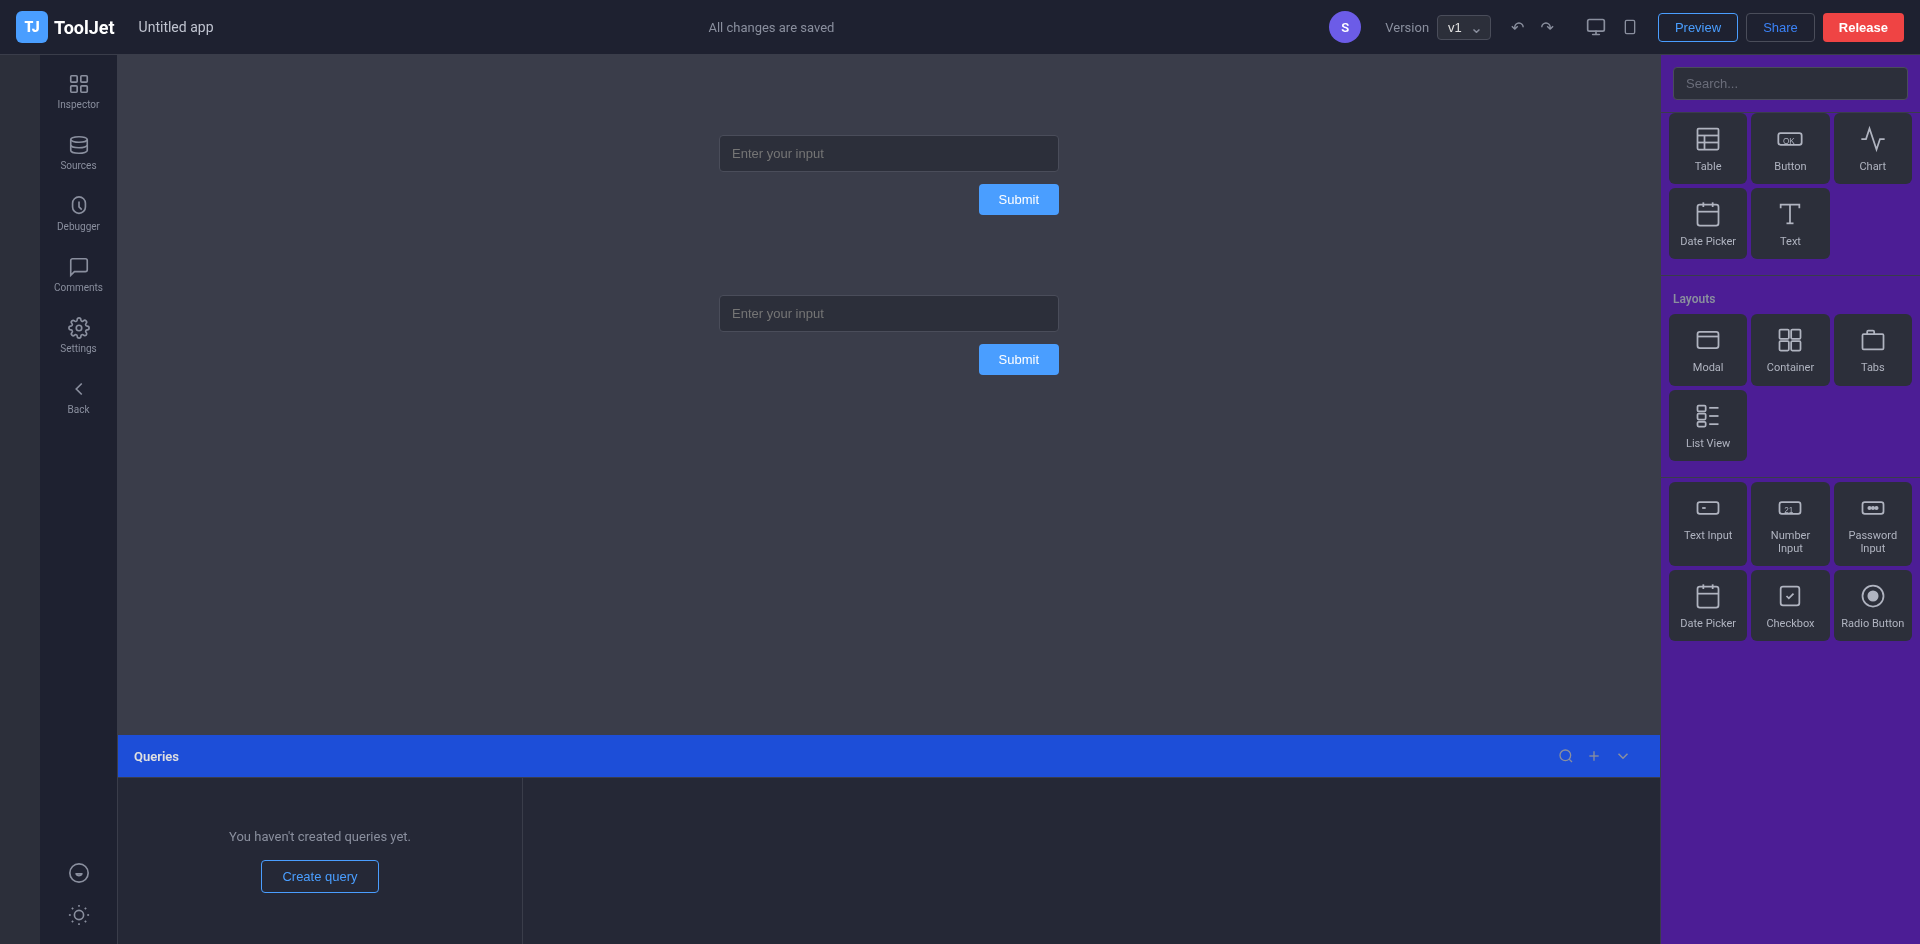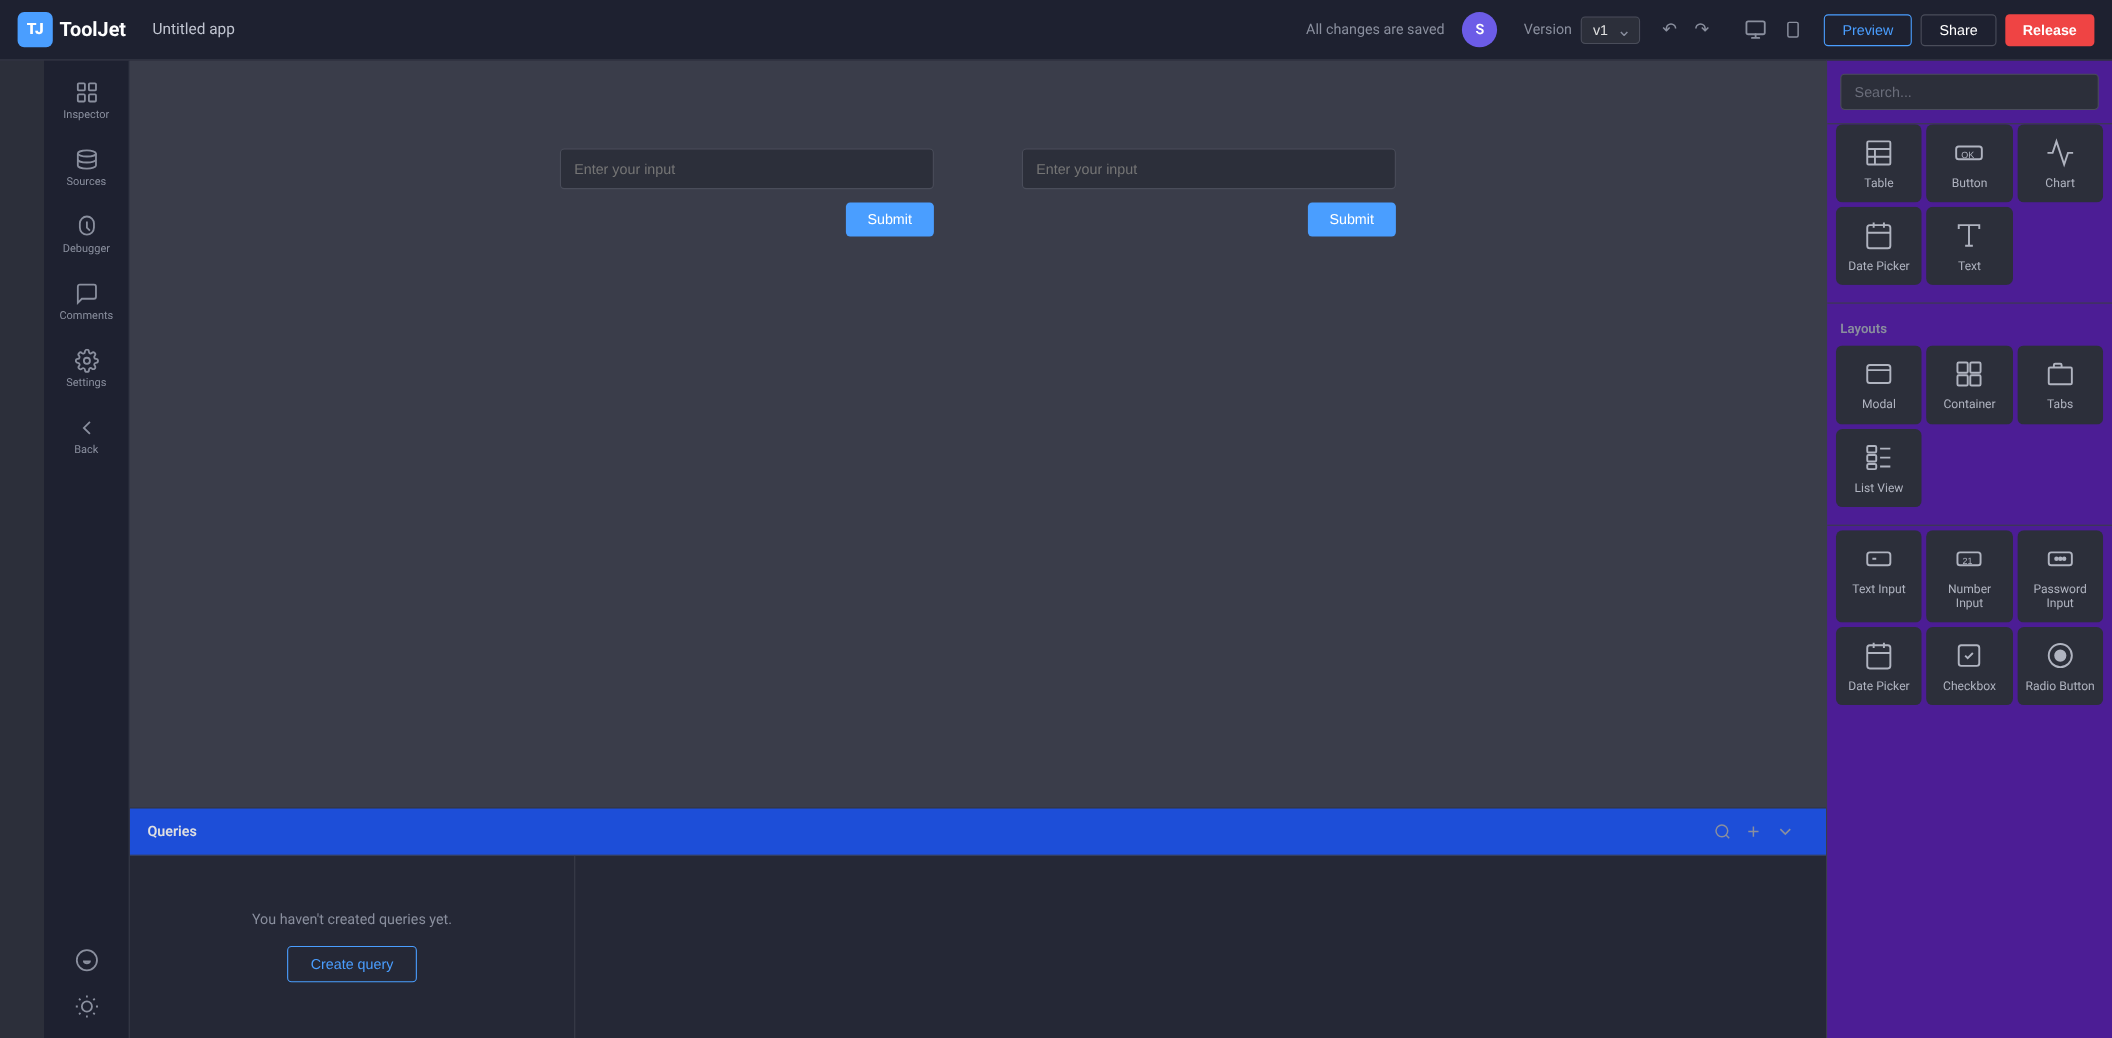--- a/index.html
+++ b/index.html
@@ -3,50 +3,50 @@
   <meta charset="utf-8">
   <style>
     * { box-sizing: border-box; margin: 0; padding: 0; }
     body { font-family: -apple-system, BlinkMacSystemFont, 'Segoe UI', Roboto, sans-serif; background: #2c2f3a; color: #e0e0e0; height: 944px; width: 1920px; overflow: hidden; display: flex; flex-direction: column; }
 
     
     .topbar { height: 55px; background: #1e2130; display: flex; align-items: center; padding: 0 16px; gap: 16px; border-bottom: 1px solid #3a3d4a; flex-shrink: 0; }
     .logo { display: flex; align-items: center; gap: 6px; font-weight: 700; font-size: 18px; color: #fff; margin-right: 8px; }
     .logo-icon { width: 32px; height: 32px; background: #4a9eff; border-radius: 6px; display: flex; align-items: center; justify-content: center; font-size: 14px; font-weight: 900; color: #fff; }
     .app-title { font-size: 14px; color: #c0c4d0; cursor: pointer; }
-    .save-status { flex: 1; text-align: right; font-size: 13px; color: #8a8f9e; }
+    .save-status { flex: 1; text-align: center; font-size: 13px; color: #8a8f9e; }
     .avatar { width: 32px; height: 32px; border-radius: 50%; background: #6c5ce7; display: flex; align-items: center; justify-content: center; font-size: 13px; font-weight: 600; color: #fff; }
     .version-area { display: flex; align-items: center; gap: 8px; margin-left: 8px; }
     .version-label { font-size: 13px; color: #8a8f9e; }
     .version-select { background: #2c2f3a; border: 1px solid #4a4d5a; border-radius: 4px; color: #e0e0e0; font-size: 13px; padding: 4px 28px 4px 10px; appearance: none; cursor: pointer; }
     .version-wrapper { position: relative; }
     .version-wrapper::after { content: '⌄'; position: absolute; right: 8px; top: 50%; transform: translateY(-50%); color: #8a8f9e; pointer-events: none; }
     .topbar-actions { display: flex; gap: 8px; }
     .btn-preview { background: transparent; border: 1px solid #4a9eff; color: #4a9eff; border-radius: 4px; padding: 6px 16px; font-size: 13px; cursor: pointer; }
-    .btn-share { background: transparent; border: 1px solid #4a4d5a; color: #ffffff; border-radius: 4px; padding: 6px 16px; font-size: 13px; cursor: pointer; }
+    .btn-share { background: transparent; border: 1px solid #4a4d5a; color: #3b82f6; border-radius: 4px; padding: 6px 16px; font-size: 13px; cursor: pointer; }
     .btn-release { background: #ef4444; border: none; color: #fff; border-radius: 4px; padding: 6px 16px; font-size: 13px; cursor: pointer; font-weight: 600; }
     .undo-redo { display: flex; gap: 8px; margin-right: 8px; }
     .icon-btn { background: none; border: none; color: #8a8f9e; cursor: pointer; font-size: 16px; padding: 4px; }
     .device-icons { display: flex; gap: 8px; }
 
     
     .main-container { display: flex; flex: 1; overflow: hidden; }
 
     
     .left-sidebar { width: 78px; background: #1e2130; display: flex; flex-direction: column; align-items: center; padding: 8px 0; border-right: 1px solid #3a3d4a; flex-shrink: 0; gap: 4px; margin-left: 40px; }
     .sidebar-item { display: flex; flex-direction: column; align-items: center; gap: 4px; padding: 10px 8px; border-radius: 6px; cursor: pointer; width: 68px; }
     .sidebar-icon { font-size: 20px; color: #8a8f9e; }
     .sidebar-label { font-size: 10px; color: #8a8f9e; text-align: center; }
     .sidebar-bottom { margin-top: auto; }
 
     
     .canvas-area { flex: 1; display: flex; flex-direction: column; overflow: hidden; }
     .canvas-main { flex: 1; background: #3a3d4a; overflow: hidden; position: relative; }
     .canvas-content { width: 100%; height: 100%; display: flex; justify-content: center; align-items: flex-start; padding: 80px 0; }
-    .canvas-widgets { display: flex; flex-direction: row; gap: 80px; align-items: center; }
+    .canvas-widgets { display: flex; flex-direction: column; gap: 80px; align-items: center; }
 
     
     .widget-form { display: flex; flex-direction: column; gap: 12px; width: 340px; }
     .widget-input { background: #2c2f3a; border: 1px solid #4a4d5a; border-radius: 4px; padding: 10px 12px; font-size: 13px; color: #8a8f9e; }
     .widget-submit-row { display: flex; justify-content: flex-end; }
     .widget-submit { background: #4a9eff; border: none; color: #fff; border-radius: 4px; padding: 8px 20px; font-size: 13px; cursor: pointer; font-weight: 500; }
 
     
     .queries-panel { height: 210px; background: #252836; border-top: 1px solid #3a3d4a; flex-shrink: 0; display: flex; flex-direction: column; }
     .queries-header { display: flex; align-items: center; padding: 12px 16px; border-bottom: 1px solid #3a3d4a; background: #1d4ed8; }

